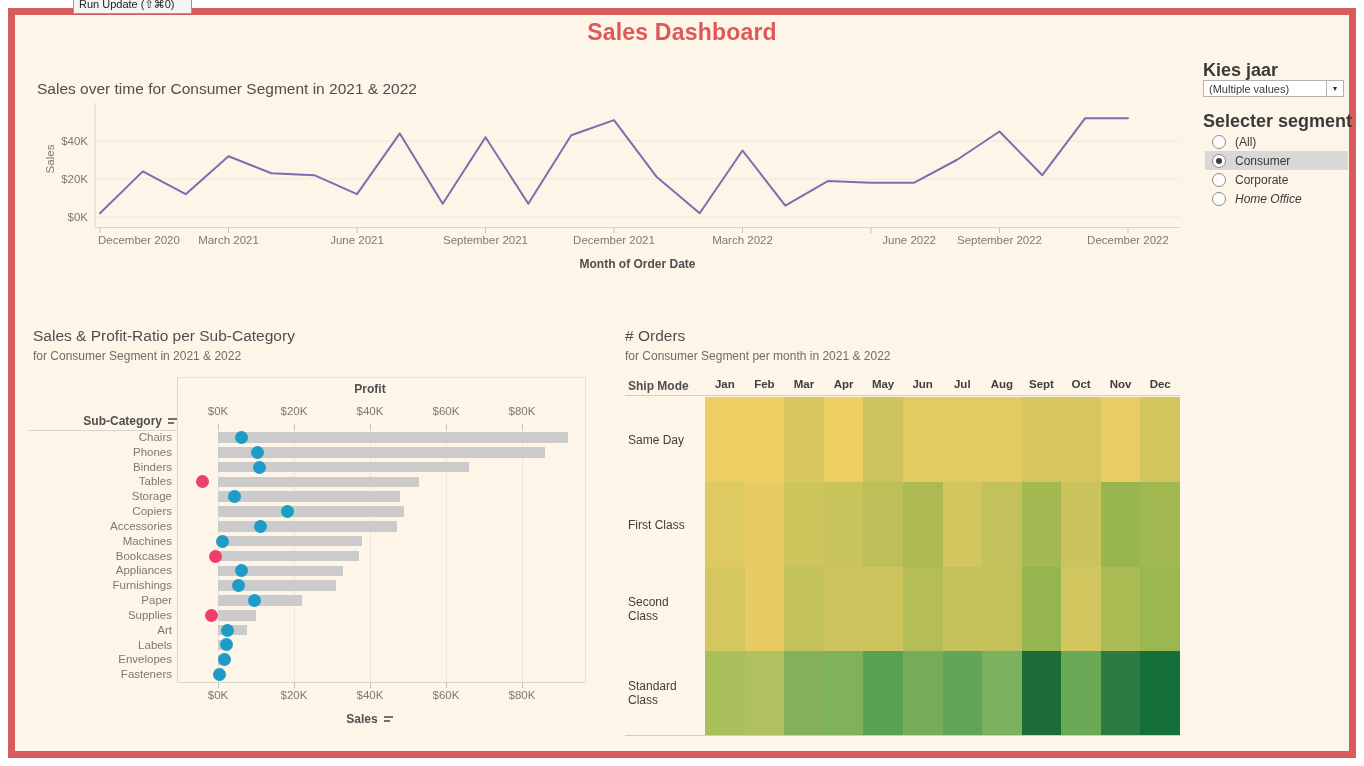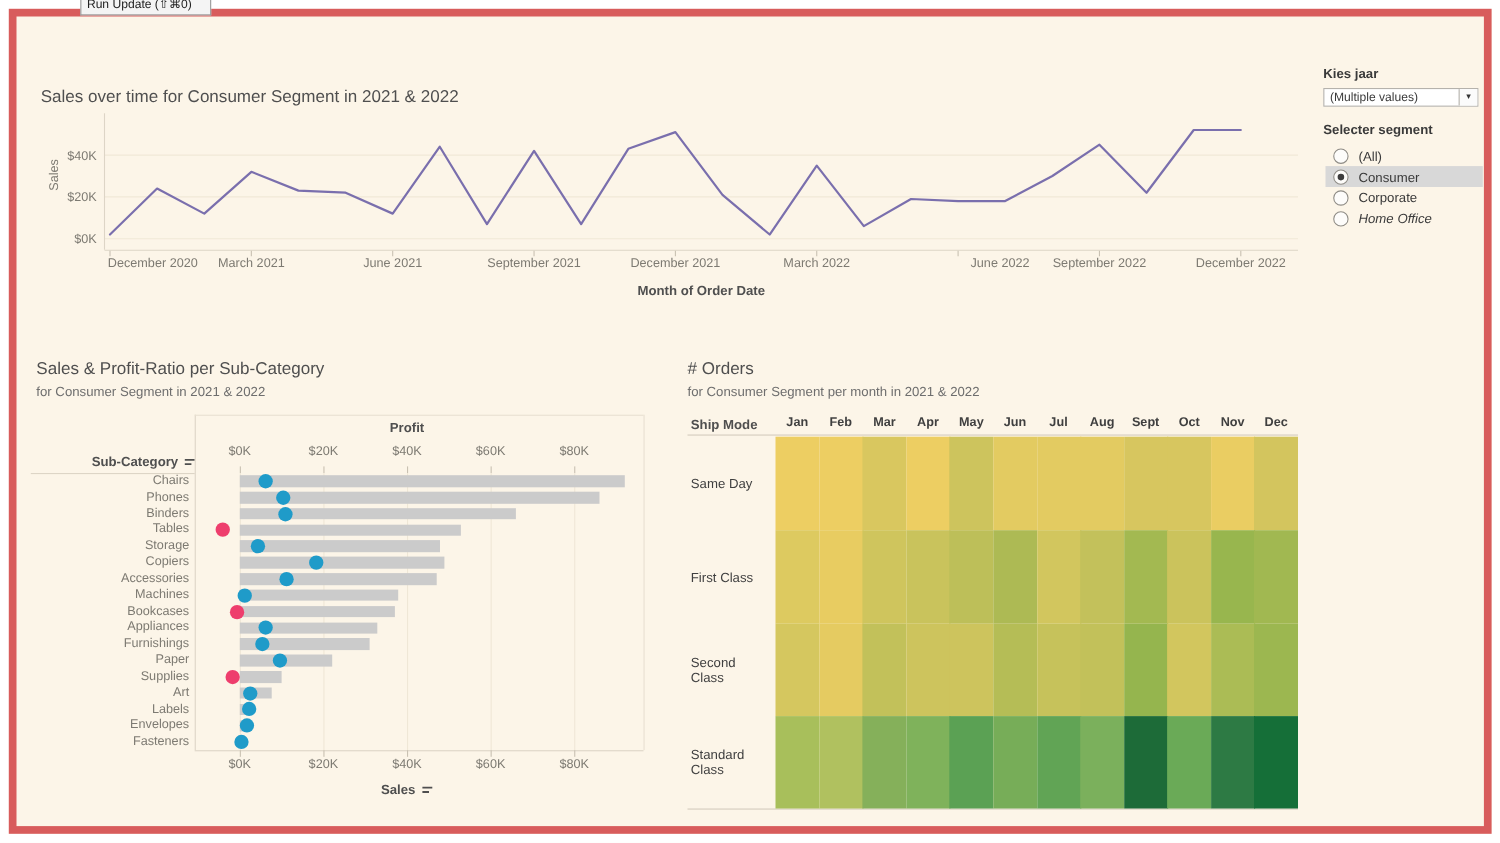--- a/index.html
+++ b/index.html
@@ -20,21 +20,21 @@
   .axis-title{font-size:12px;font-weight:700;color:#4f4f4f;}
   .hline{position:absolute;height:1px;background:#ddd5c6;}
   .vline{position:absolute;width:1px;background:#ddd5c6;}
   .grid-v{position:absolute;width:1px;background:#efe7d6;}
   .bar{position:absolute;height:10.5px;background:#cbcbcb;}
   .dot{position:absolute;width:13px;height:13px;border-radius:50%;}
   .row-label{position:absolute;text-align:right;font-size:11.5px;color:#7d7a72;}
   .hm-cell{position:absolute;}
   .hm-col-label{position:absolute;font-size:11.5px;font-weight:700;color:#3f3f3f;text-align:center;}
   .hm-row-label{position:absolute;font-size:12px;color:#3f3f3f;display:flex;align-items:center;}
-  .side-label{position:absolute;font-size:12px;font-weight:700;color:#3a3a3a;}
+  .side-label{position:absolute;font-size:18px;font-weight:700;color:#3a3a3a;}
   .dropdown{position:absolute;left:1203px;top:80px;width:141px;height:17px;background:#fff;
             border:1px solid #b5b2ac;box-sizing:border-box;cursor:pointer;}
   .dropdown .dd-text{position:absolute;left:5px;top:1px;font-size:11px;color:#3a3a3a;line-height:14px;}
   .dd-btn{position:absolute;right:0;top:0;width:16px;height:15px;border-left:1px solid #b5b2ac;
           background:#fbfbfb;text-align:center;font-size:7px;color:#333;line-height:15px;}
   .seg-row{position:absolute;left:1205px;width:143px;height:19px;display:flex;align-items:center;cursor:pointer;}
   .seg-row.selected{background:#d8d8d8;}
   .radio{width:12px;height:12px;border-radius:50%;border:1px solid #8f8c86;background:#fdfcfa;
          margin-left:7px;position:relative;flex:0 0 auto;}
   .seg-row.selected .radio::after{content:"";position:absolute;left:3px;top:3px;width:6px;height:6px;
@@ -47,20 +47,21 @@
 <body>
 
 <div class="canvas">
 
   <div class="frame"></div>
 
   <div class="tooltip">
     <span>Run Update (⇧⌘0)</span>
   </div>
 
+  <div class="dash-title">Sales Dashboard</div>
 
   <div class="chart-title" style="left:37px;top:80px;">Sales over time for Consumer Segment in 2021 &amp; 2022</div>
   <div class="abs" style="left:24px;top:150px;width:50px;text-align:center;transform:rotate(-90deg);">
     <span class="tick-text">Sales</span>
   </div>
   <svg id="line-svg" width="1364" height="300">
       <line x1="95" x2="1180" y1="217" y2="217" stroke="#f1e8d7" stroke-width="1"></line>
       <text x="88" y="221" text-anchor="end" fill="#7d7a72" font-size="11.5" font-family="&quot;Liberation Sans&quot;,sans-serif">$0K</text>
       <line x1="95" x2="1180" y1="179" y2="179" stroke="#f1e8d7" stroke-width="1"></line>
       <text x="88" y="183" text-anchor="end" fill="#7d7a72" font-size="11.5" font-family="&quot;Liberation Sans&quot;,sans-serif">$20K</text>

